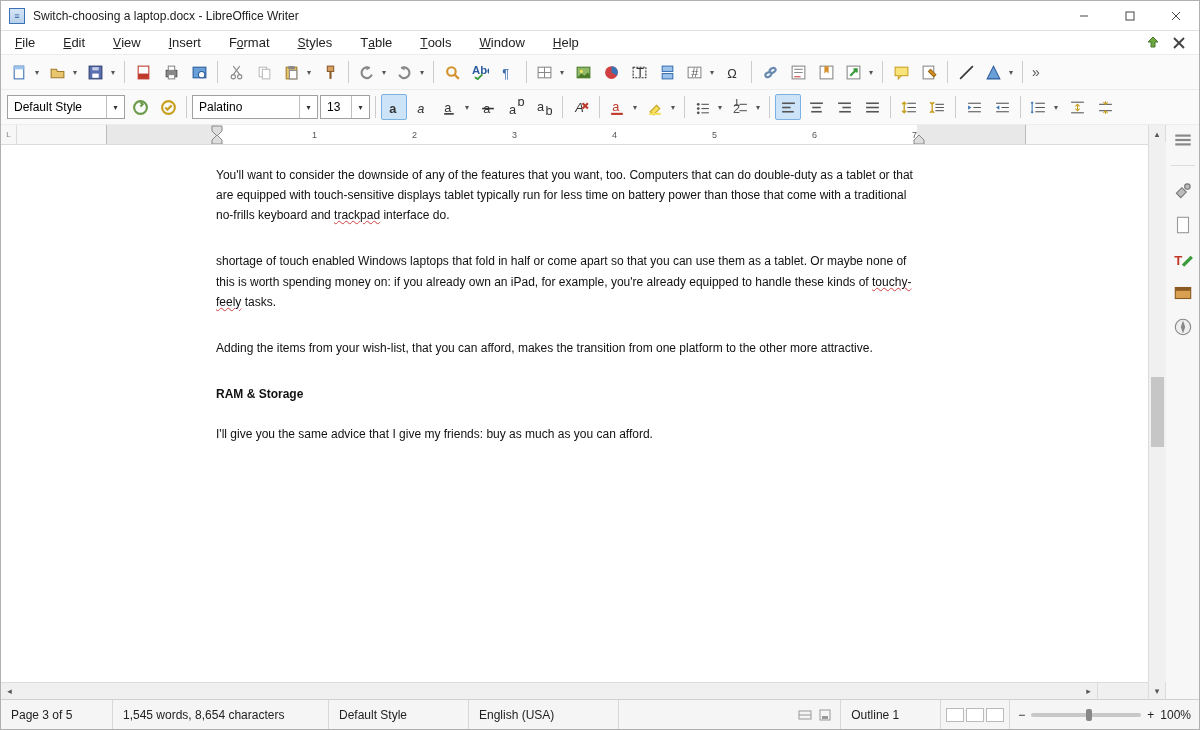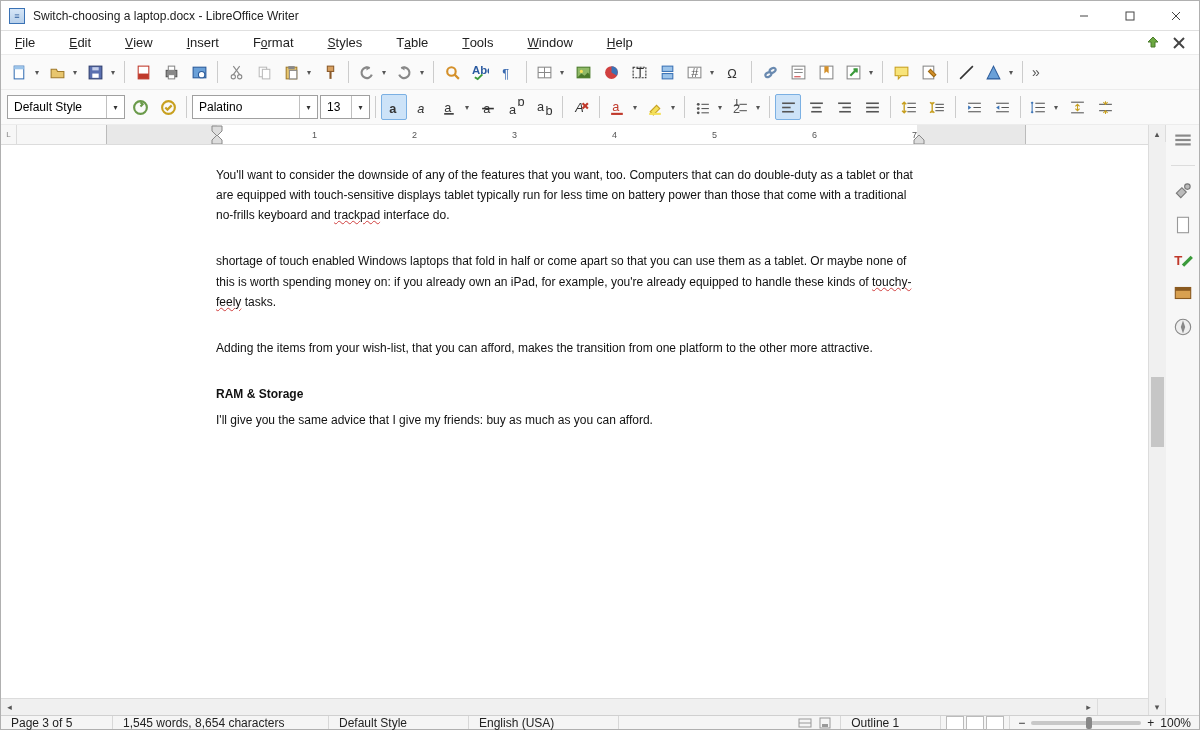--- a/index.html
+++ b/index.html
@@ -4,21 +4,21 @@
 <style>
 * { margin:0; padding:0; box-sizing:border-box; font-family:"Segoe UI",Tahoma,sans-serif; font-size:12px; }
 html,body { width:1200px; height:730px; overflow:hidden; background:#fff; }
 .window { display:flex; flex-direction:column; width:1200px; height:730px; border:1px solid #b0b0b0; background:#fff; }
 .titlebar { height:30px; display:flex; align-items:center; background:#fff; border-bottom:1px solid #e0e0e0; }
 .titlebar .app-icon { width:16px; height:16px; margin:0 8px; border:1px solid #3a72b5; background:linear-gradient(#d6e6f7,#b8d0ea); display:inline-flex; align-items:center; justify-content:center; font-size:9px; color:#2a5a9a; }
 .titlebar .title { flex:1; color:#222; font-size:12px; }
 .titlebar .winbtn { width:46px; height:30px; display:flex; align-items:center; justify-content:center; color:#444; }
 .titlebar svg { width:10px; height:10px; }
 
-.menubar { height:24px; display:flex; align-items:center; padding:0 6px; gap:18px; background:#fff; border-bottom:1px solid #ececec; }
+.menubar { height:24px; display:flex; align-items:center; padding:0 6px; gap:12px; background:#fff; border-bottom:1px solid #ececec; }
 .menubar .menu { padding:2px 8px; color:#222; font-size:13px; cursor:default; }
 .menubar .menu .ul { text-decoration:underline; }
 .menubar .spacer { flex:1; }
 .menubar .right-icons { display:flex; gap:10px; align-items:center; padding-right:6px; }
 .ricon { width:16px; height:16px; display:inline-flex; }
 
 .toolbar { display:flex; align-items:center; gap:2px; padding:4px 6px; background:#fafafa; border-bottom:1px solid #ececec; flex-wrap:nowrap; overflow:hidden; }
 .tbtn { width:26px; height:26px; display:flex; align-items:center; justify-content:center; border:1px solid transparent; border-radius:2px; cursor:default; }
 .tbtn svg { width:17px; height:17px; }
 .tbtn.drop { width:36px; justify-content:space-between; padding:0 3px; }
@@ -41,37 +41,37 @@
 .ruler .margin-left { position:absolute; left:0; width:110px; height:20px; background:#e8e8e8;}
 .ruler .margin-right { position:absolute; right:0; width:108px; height:20px; background:#e8e8e8;}
 .ruler .tick { position:absolute; top:0; height:20px; display:flex; align-items:center; justify-content:center;}
 .ruler .tick.num { font-size:9px; color:#555;}
 .ruler .corner{ position:absolute; left:0; top:0; width:16px; height:20px; background:#f7f7f7; border-right:1px solid #dcdcdc; font-size:8px; color:#888; text-align:center; line-height:20px;}
 
 .scroll-region { flex:1; overflow:hidden; position:relative; background:#fff;}
 .page { position:absolute; left:105px; top:0; width:920px; background:#fff; min-height:1000px; }
 .page .content { padding:20px 110px 40px 110px; font-family:"Palatino Linotype","Book Antiqua",Palatino,serif; font-size:17.3px; line-height:1.68; color:#111; }
 .page .content p { margin-bottom:26px;}
-.page .content .heading { font-weight:bold; margin-bottom:6px;}
+.page .content .heading { font-weight:bold; margin-bottom:20px;}
 .page .content .squiggle { text-decoration: underline wavy #d04040; text-decoration-thickness:1px;}
 .vscroll { width:17px; background:#f0f0f0; border-left:1px solid #dcdcdc; display:flex; flex-direction:column; align-items:center;}
 .vscroll .arrow { width:17px; height:17px; display:flex; align-items:center; justify-content:center; color:#555; font-size:9px;}
 .vscroll .track { flex:1; width:17px; background:#f0f0f0; position:relative;}
 .vscroll .thumb { position:absolute; left:2px; width:13px; background:#c6c6c6; border-radius:0;}
 
 .sidebaricons { width:34px; background:#f7f7f7; border-left:1px solid #dcdcdc; display:flex; flex-direction:column; align-items:center; padding-top:4px; gap:12px;}
 .sidebaricons .sicon { width:22px; height:22px; display:flex; align-items:center; justify-content:center;}
 .sidebaricons .ssep{ height:1px; width:24px; background:#dcdcdc; margin:2px 0;}
 
 .hscroll-row { height:17px; display:flex; background:#f0f0f0; border-top:1px solid #dcdcdc;}
 .hscroll-row .htrack { flex:1; position:relative;}
 .hscroll-row .arrow { width:17px; display:flex; align-items:center; justify-content:center; color:#555; font-size:9px;}
 .hscroll-row .spacer { width:51px; border-left:1px solid #dcdcdc;}
 
-.statusbar { height:14px; display:flex; align-items:stretch; background:#f5f5f5; border-top:1px solid #d0d0d0; font-size:11.5px; color:#222;text-align:right;}
+.statusbar { height:30px; display:flex; align-items:stretch; background:#f5f5f5; border-top:1px solid #d0d0d0; font-size:11.5px; color:#222;text-align:right;}
 .statusbar .cell { padding:0 10px; display:flex; align-items:center; border-right:1px solid #d8d8d8;}
 .statusbar .flexcell { flex:1; display:flex; align-items:center; padding:0 8px; border-right:1px solid #d8d8d8; justify-content:flex-end; gap:6px;}
 .statusbar .zoom { display:flex; align-items:center; gap:6px; padding:0 8px;}
 .statusbar .zoom .slider { width:110px; height:4px; background:#c8c8c8; position:relative; border-radius:2px;}
 .statusbar .zoom .slider .knob { position:absolute; left:55px; top:-4px; width:6px; height:12px; background:#888; border-radius:2px;}
 .statusbar .viewbtns { display:flex; gap:0; padding:0 4px; align-items:center; border-right:1px solid #d8d8d8;}
 .statusbar .viewbtns .vb { width:18px; height:14px; border:1px solid #bbb; margin:0 1px; background:#fff;}
 .statusbar .small-icon{width:14px; height:14px; border:1px solid #bbb;} 
 </style>
 </head>

